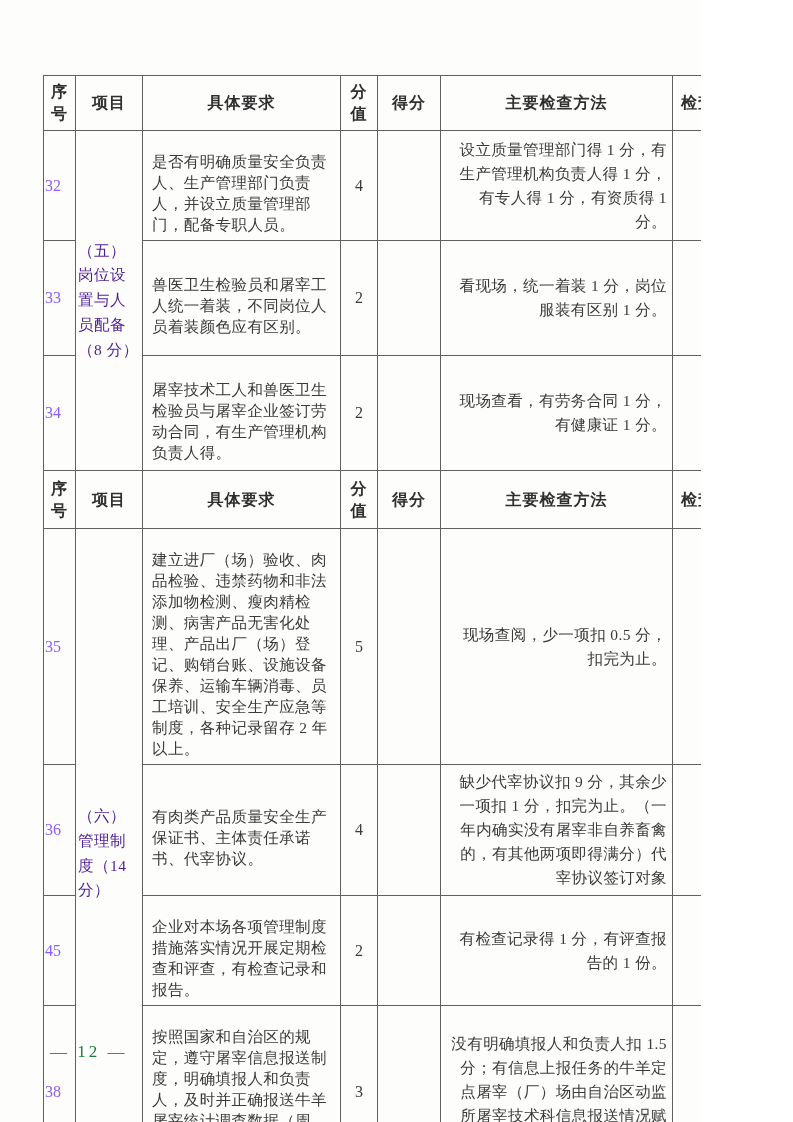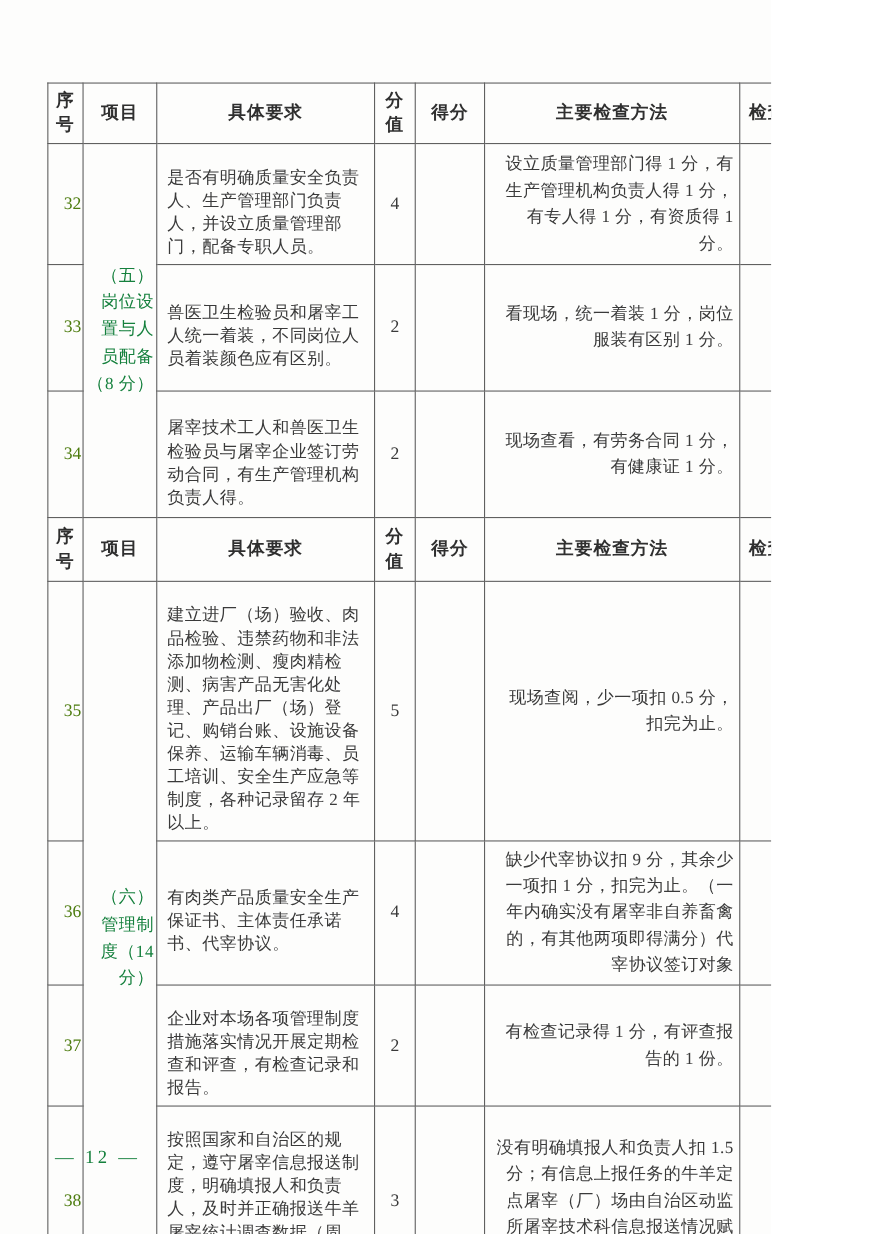--- a/index.html
+++ b/index.html
@@ -35,31 +35,31 @@
     font-family: "Liberation Sans", "DejaVu Sans", sans-serif;
     font-weight: bold;
     font-size: 16px;
     color: #2f2f2f;
     text-align: center;
     padding: 2px;
     line-height: 1.35;
     letter-spacing: 1px;
   }
   td.c-no {
-    text-align: right;
+    text-align: left;
     font-size: 16px;
-    color: #4d7c0f;
+    color: #8b5cf6;
   }
   td.c-project {
-    text-align: right;
+    text-align: left;
     font-size: 15.5px;
     line-height: 1.6;
     padding: 2px 2px;
     letter-spacing: 0.5px;
-    color: #15803d;
+    color: #4c1d95;
   }
   td.c-req {
     text-align: left;
     font-size: 15.5px;
     line-height: 21px;
     padding: 20px 5px 5px 9px;
     letter-spacing: 0.4px;
     color: #3a3a3a;
   }
   td.c-val {
@@ -174,21 +174,21 @@
       <tr class="r-36">
         <td class="c-no">36</td>
         <td class="c-req">有肉类产品质量安全生产保证书、主体责任承诺书、代宰协议。</td>
         <td class="c-val">4</td>
         <td class="c-score"></td>
         <td class="c-method">缺少代宰协议扣 9 分，其余少一项扣 1 分，扣完为止。（一年内确实没有屠宰非自养畜禽的，有其他两项即得满分）代宰协议签订对象</td>
         <td class="c-result"></td>
       </tr>
 
       <tr class="r-37">
-        <td class="c-no">37</td>
+        <td class="c-no">45</td>
         <td class="c-req">企业对本场各项管理制度措施落实情况开展定期检查和评查，有检查记录和报告。</td>
         <td class="c-val">2</td>
         <td class="c-score"></td>
         <td class="c-method">有检查记录得 1 分，有评查报告的 1 份。</td>
         <td class="c-result"></td>
       </tr>
 
       <tr class="r-38">
         <td class="c-no">38</td>
         <td class="c-req">按照国家和自治区的规定，遵守屠宰信息报送制度，明确填报人和负责人，及时并正确报送牛羊屠宰统计调查数据（周报、月报、季报、半年报、年报）。</td>

